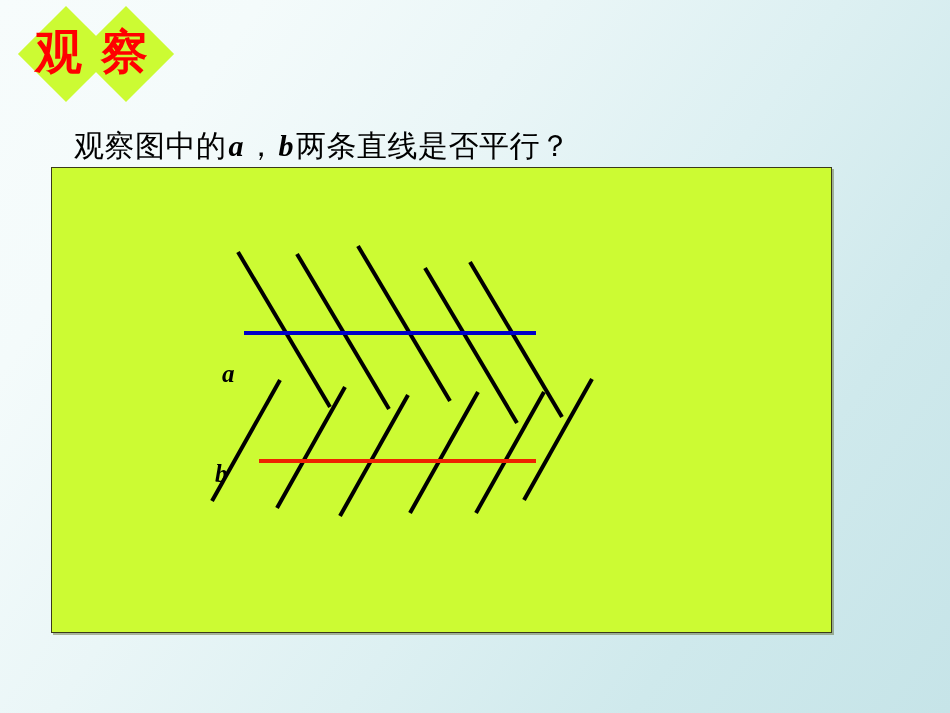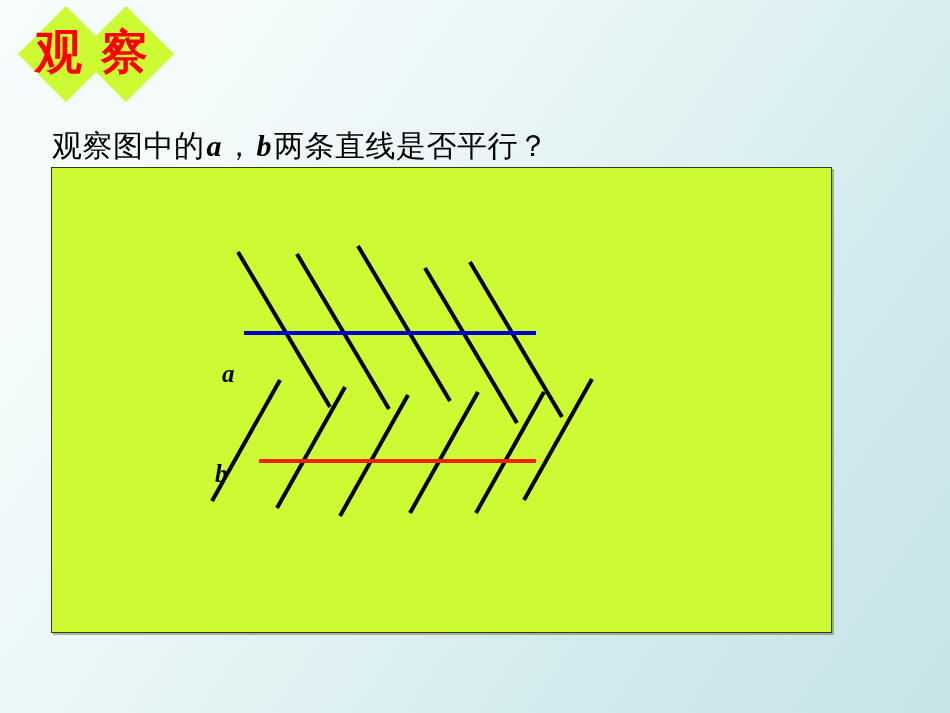--- a/index.html
+++ b/index.html
@@ -53,21 +53,21 @@
     line-height: 68px;
     color: #ff0000;
     letter-spacing: 0;
   }
   #banner-char-1 { left: 27px; }
   #banner-char-2 { left: 93px; }
 
   
   #question {
     position: absolute;
-    left: 52px;
+    left: 74px;
     top: 126px;
     font-size: 30px;
     color: #000000;
     white-space: nowrap;
     letter-spacing: 0.5px;
   }
   #question .math {
     font-style: italic;
     font-weight: bold;
     font-family: "Liberation Serif", "DejaVu Serif", serif;

